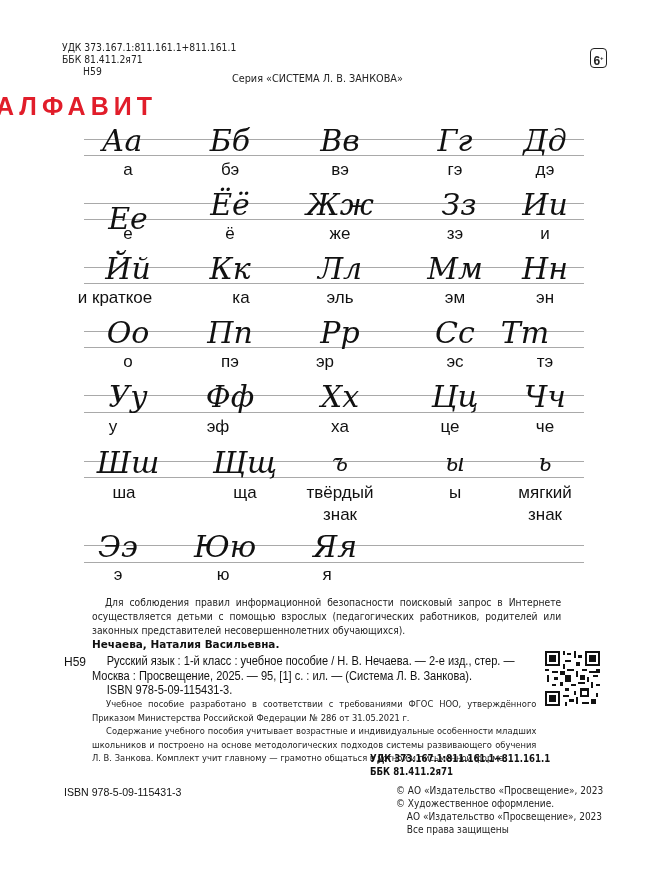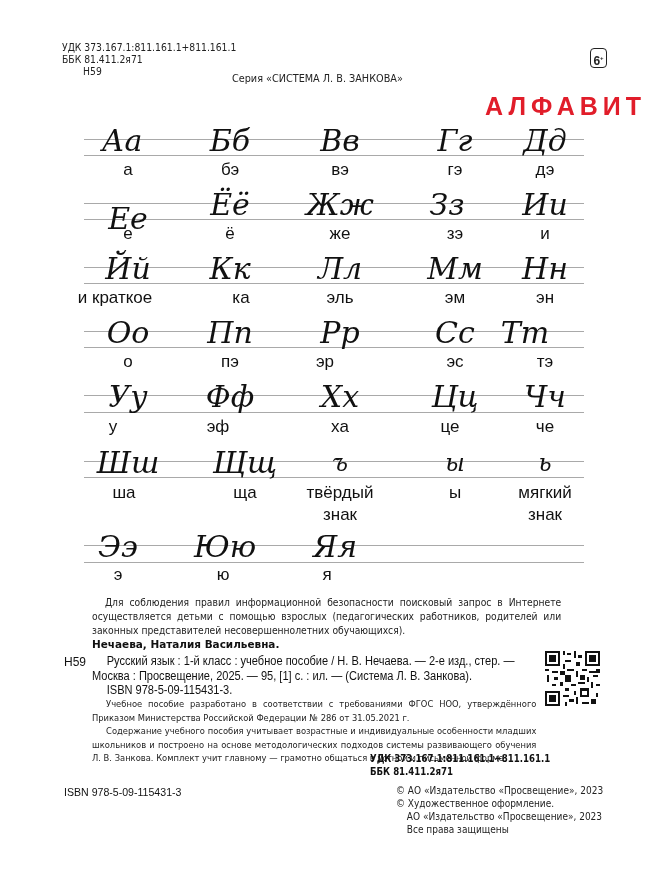--- a/index.html
+++ b/index.html
@@ -3,21 +3,21 @@
 <meta charset="utf-8">
 <style>
   html, body { margin: 0; padding: 0; background: #ffffff; }
   body { width: 650px; height: 869px; position: relative; overflow: hidden; font-family: "Liberation Sans", sans-serif; color: #1a1a1a; }
   .abs { position: absolute; }
   .hdr-codes { left: 62px; top: 41px; font-family: "DejaVu Sans", sans-serif; font-size: 10.5px; line-height: 12px; color: #222; transform: scaleX(0.88); transform-origin: left top; }
   .hdr-codes .indent { padding-left: 24px; }
   .series { left: 232px; top: 72px; font-family: "DejaVu Sans", sans-serif; font-size: 11px; color: #222; transform: scaleX(0.88); transform-origin: left top; white-space: nowrap; }
   .age-badge { left: 590px; top: 48px; width: 15px; height: 18px; border: 1.5px solid #222; border-radius: 4px; font-size: 12px; font-weight: bold; text-align: center; line-height: 18px; color: #222; }
   .age-badge sup { font-size: 6px; vertical-align: 5px; }
-  .title { left: 0; width: 650px; top: 92px; text-align: right; font-size: 25px; font-weight: bold; letter-spacing: 5px; color: #e11d2a; text-indent: 0px; }
+  .title { left: 0; width: 650px; top: 92px; text-align: left; font-size: 25px; font-weight: bold; letter-spacing: 5px; color: #e11d2a; text-indent: 0px; }
   .title span { display: inline-block; transform: translateX(-4px); }
   .rule { left: 84px; width: 500px; height: 1px; background: #a9a9a9; }
   .script { position: absolute; font-family: "DejaVu Serif", serif; font-style: italic; font-size: 30px; line-height: 30px; color: #111; white-space: nowrap; text-align: center; width: 110px; }
   .label { position: absolute; font-size: 17px; line-height: 18px; color: #111; white-space: nowrap; text-align: center; width: 110px; }
   .notice { left: 92px; top: 596px; width: 470px; font-family: "DejaVu Sans", sans-serif; font-size: 10px; line-height: 14px; color: #222; text-align: justify; text-indent: 14px; transform: scaleX(0.92); transform-origin: left top; width: 510px; }
   .author { left: 92px; top: 638px; font-family: "DejaVu Sans", sans-serif; font-size: 11px; font-weight: bold; color: #111; transform: scaleX(0.95); transform-origin: left top; white-space: nowrap; }
   .h59 { left: 64px; top: 655px; font-size: 12px; color: #111; }
   .biblio { left: 92px; top: 654px; width: 440px; font-size: 12px; line-height: 14.5px; color: #111; transform: scaleX(0.92); transform-origin: left top; width: 478px; }
   .biblio .ind { text-indent: 16px; }
   .biblio .isbn { padding-left: 16px; }
@@ -69,21 +69,21 @@
   <div class="label" style="left:400px;top:161px">гэ</div>
   <div class="script" style="left:490px;top:126px">Дд</div>
   <div class="label" style="left:490px;top:161px">дэ</div>
 
   <div class="script" style="left:73px;top:204px">Ее</div>
   <div class="label" style="left:73px;top:225px">е</div>
   <div class="script" style="left:175px;top:190px">Ёё</div>
   <div class="label" style="left:175px;top:225px">ё</div>
   <div class="script" style="left:285px;top:190px">Жж</div>
   <div class="label" style="left:285px;top:225px">же</div>
-  <div class="script" style="left:392px;top:190px">Зз</div>
+  <div class="script" style="left:404px;top:190px">Зз</div>
   <div class="label" style="left:400px;top:225px">зэ</div>
   <div class="script" style="left:490px;top:190px">Ии</div>
   <div class="label" style="left:490px;top:225px">и</div>
 
   <div class="script" style="left:73px;top:254px">Йй</div>
   <div class="label" style="left:60px;top:289px;width:110px">и краткое</div>
   <div class="script" style="left:175px;top:254px">Кк</div>
   <div class="label" style="left:186px;top:289px">ка</div>
   <div class="script" style="left:285px;top:254px">Лл</div>
   <div class="label" style="left:285px;top:289px">эль</div>

